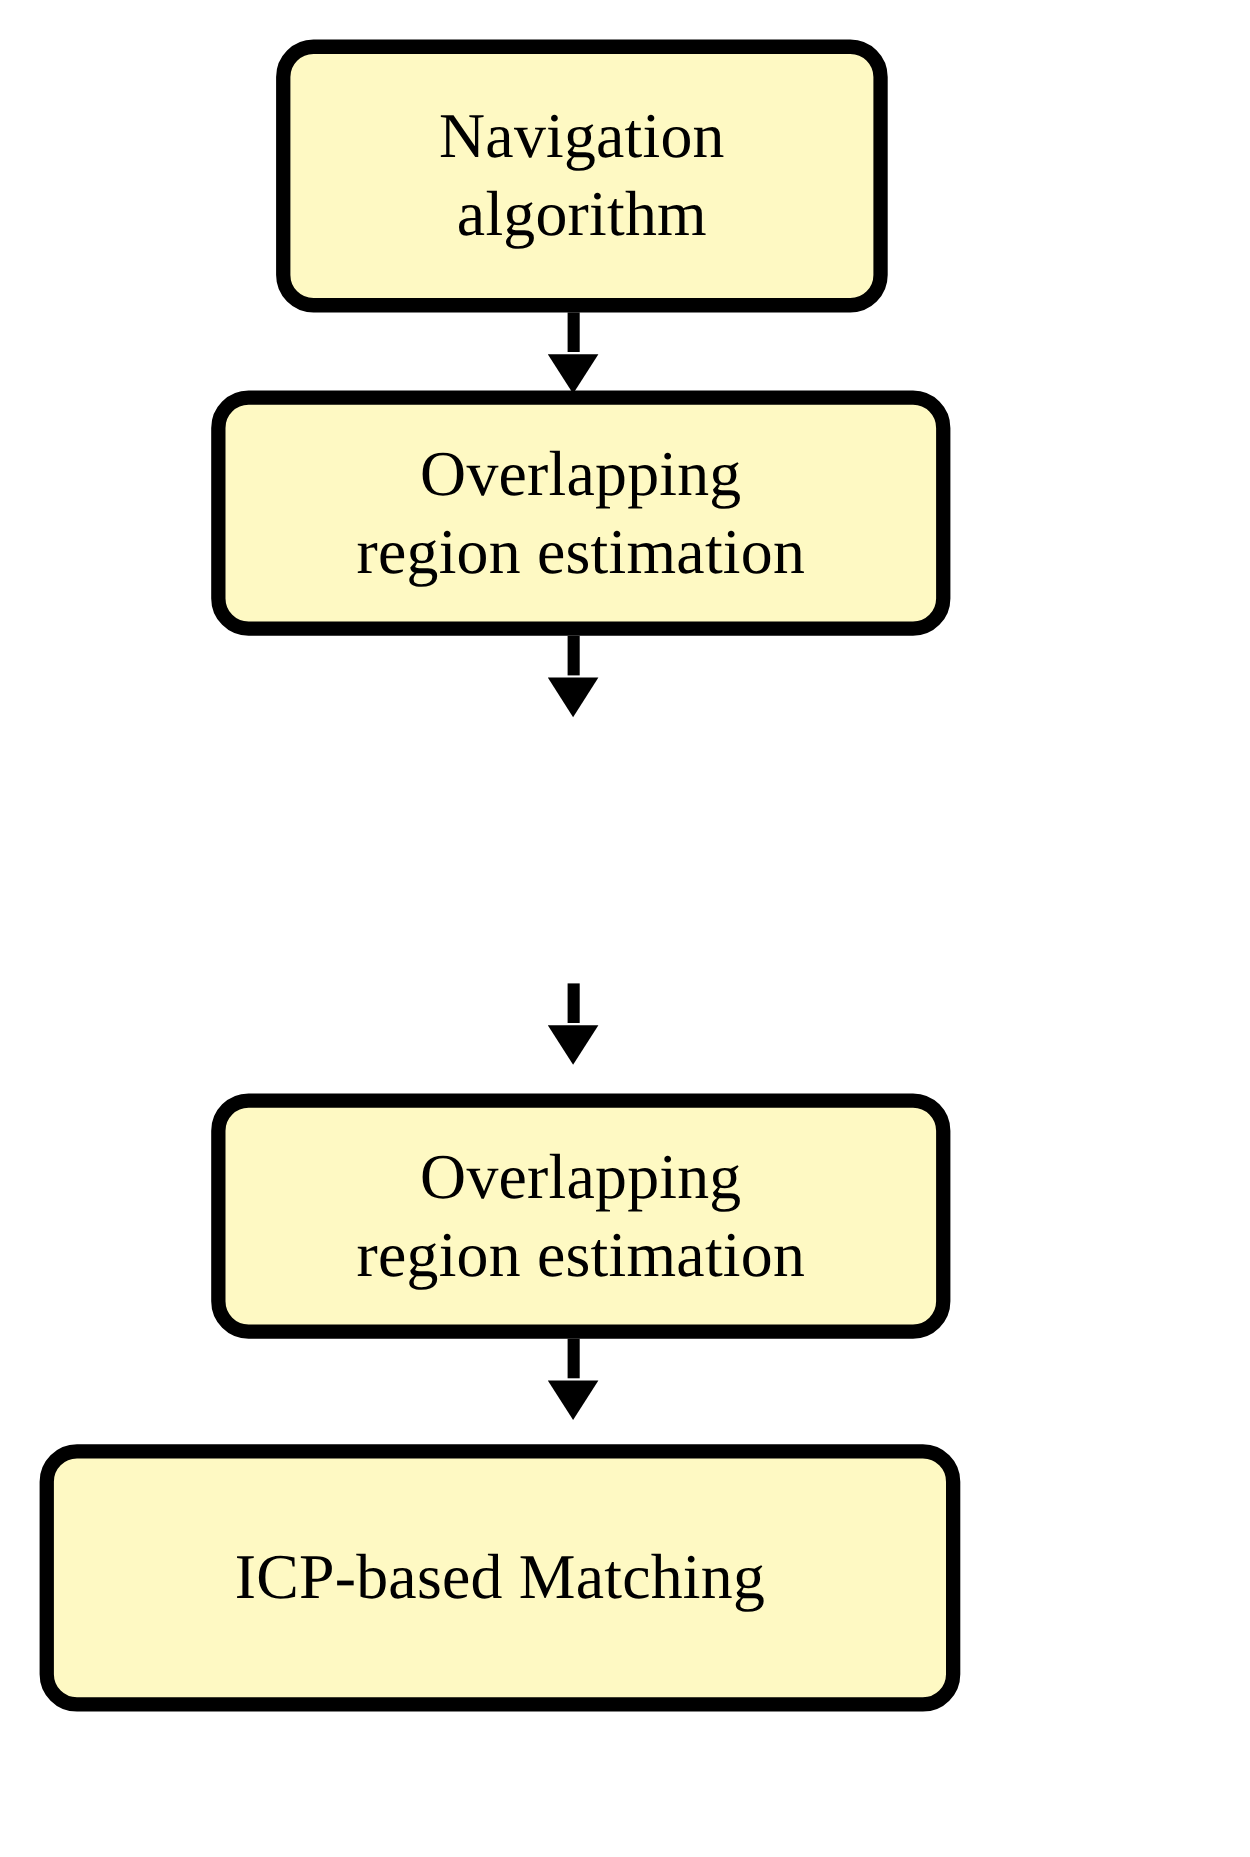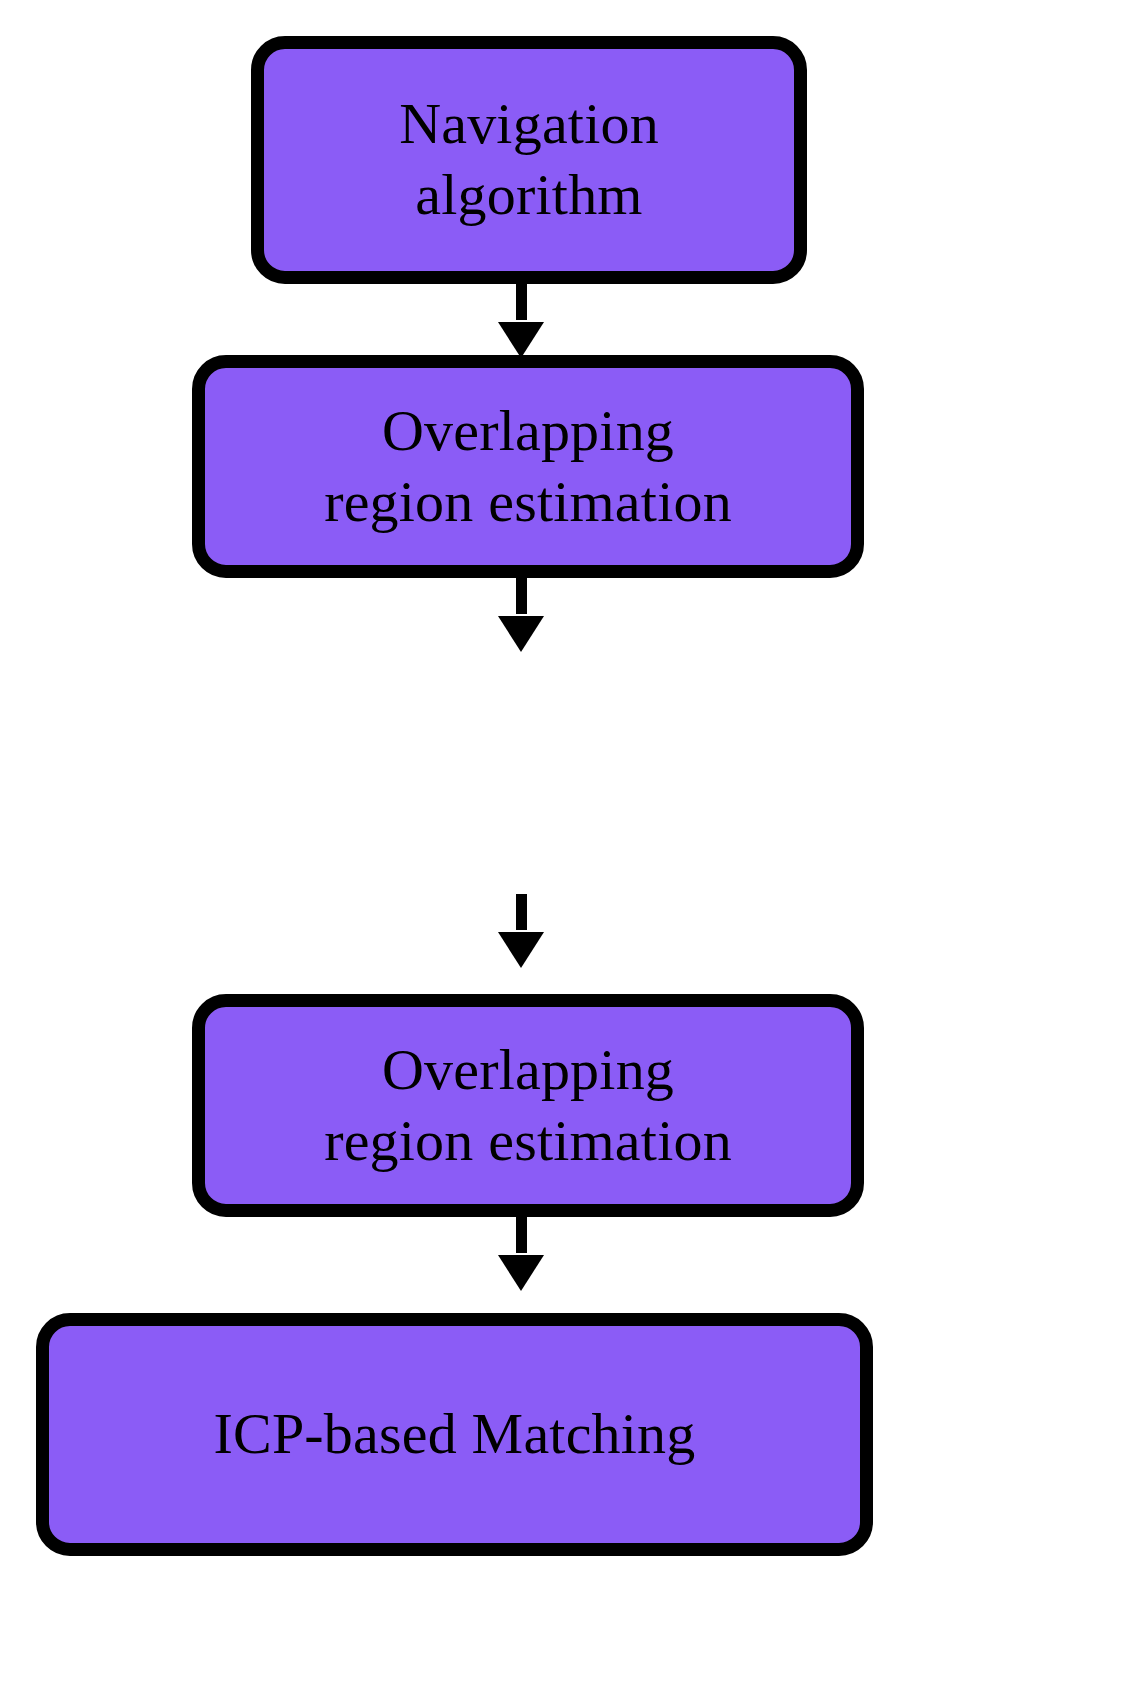--- a/index.html
+++ b/index.html
@@ -11,21 +11,21 @@
     position: relative;
     width: 1136px;
     height: 1688px;
     background: #ffffff;
     overflow: hidden;
     font-family: "Liberation Serif", "DejaVu Serif", serif;
   }
   .node {
     position: absolute;
     box-sizing: border-box;
-    background: #8b5cf6;
+    background: #fef9c3;
     border: 13px solid #000000;
     border-radius: 34px;
     display: flex;
     align-items: center;
     justify-content: center;
     text-align: center;
   }
   .node-label {
     color: #000000;
     font-size: 58px;

